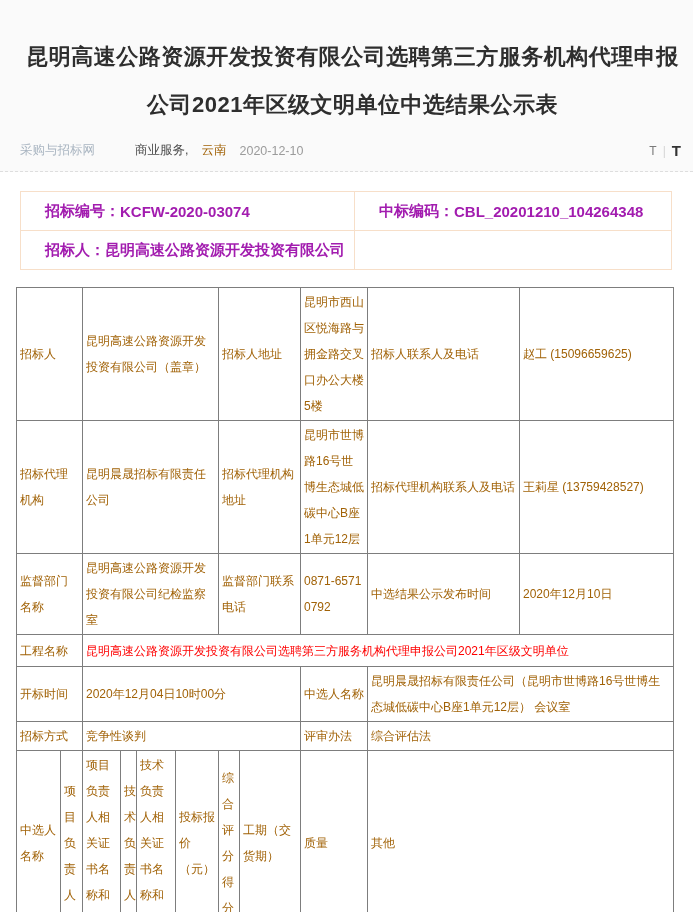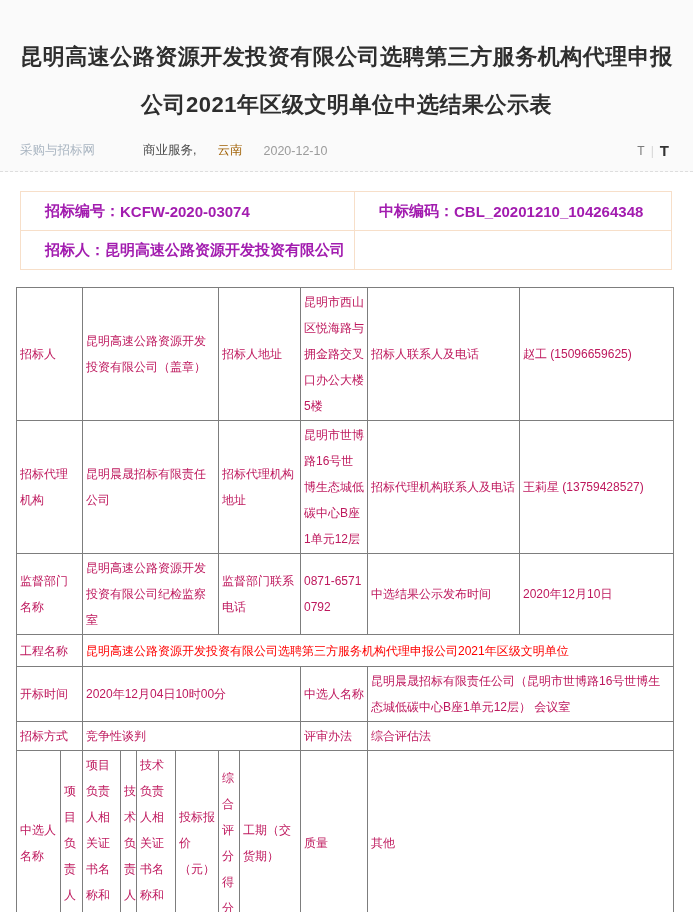--- a/index.html
+++ b/index.html
@@ -4,39 +4,38 @@
 <style>
   html,body{margin:0;padding:0;}
   body{
     width:693px;height:912px;overflow:hidden;
     background:#ededed;
     font-family:"Liberation Sans","DejaVu Sans",sans-serif;
   }
   
   .page-header{
     background:#fafafa;
-    padding:33px 20px 12px 20px;
+    padding:33px 8px 12px 20px;
     border-bottom:1px dashed #dedede;
   }
   .page-title{
     margin:0;
     font-size:22px;
     line-height:48px;
     font-weight:700;
     color:#2e2e2e;
     text-align:center;
     white-space:pre-line;
     letter-spacing:.5px;
   }
   .meta-row{
     margin-top:13px;
     display:flex;
     align-items:center;
     font-size:12.5px;
-    gap:8px;
   }
   .meta-row > *{margin-right:13px;}
   .meta-source{color:#a9b5c1;}
   .meta-category{color:#4d4d4d;margin-left:27px;}
   .meta-region{color:#a16207;}
   .meta-date{color:#9b9b9b;}
   .font-toggles{margin-left:auto;margin-right:4px;display:flex;align-items:center;}
   .t-small{color:#7a7a7a;font-size:12px;}
   .t-sep{color:#d5d5d5;margin:0 6px;font-size:12px;}
   .t-large{color:#333;font-size:15px;font-weight:700;}
@@ -72,21 +71,21 @@
     margin-left:-4px;
     border-collapse:collapse;
     table-layout:fixed;
     width:657px;
   }
   .main-table td{
     border:1px solid #7d7d7d;
     font-size:12px;
     line-height:26px;
     padding:1px 3px;
-    color:#be185d;
+    color:#a16207;
     word-break:break-all;
     vertical-align:middle;
     overflow:hidden;
   }
   tr.r1{height:123px;}
   tr.r2{height:128px;}
   tr.r3{height:68px;}
   tr.r4{height:32px;}
   tr.r5{height:52px;}
   tr.r6{height:29px;padding-left:36px;}

